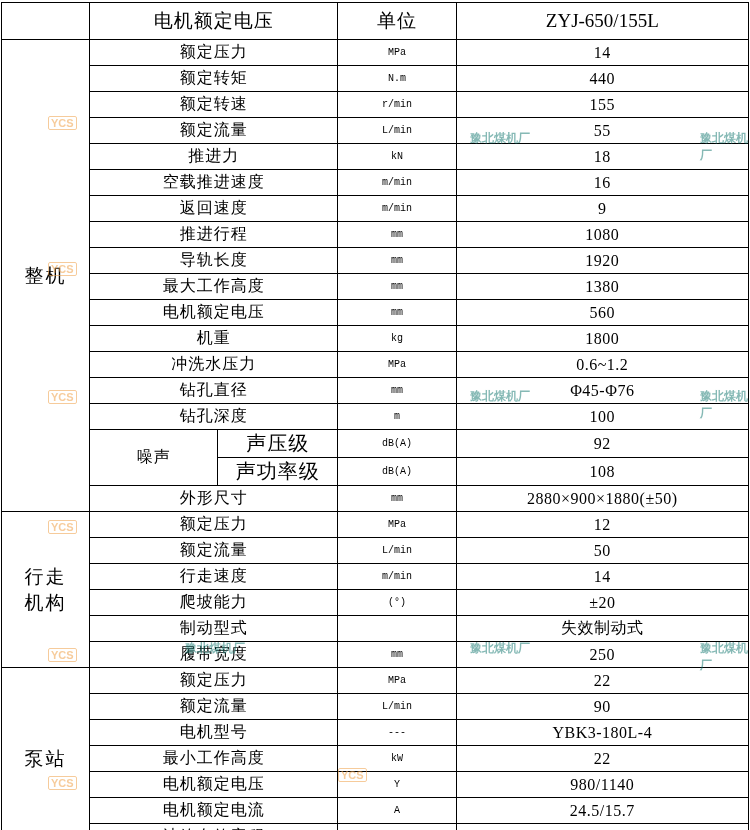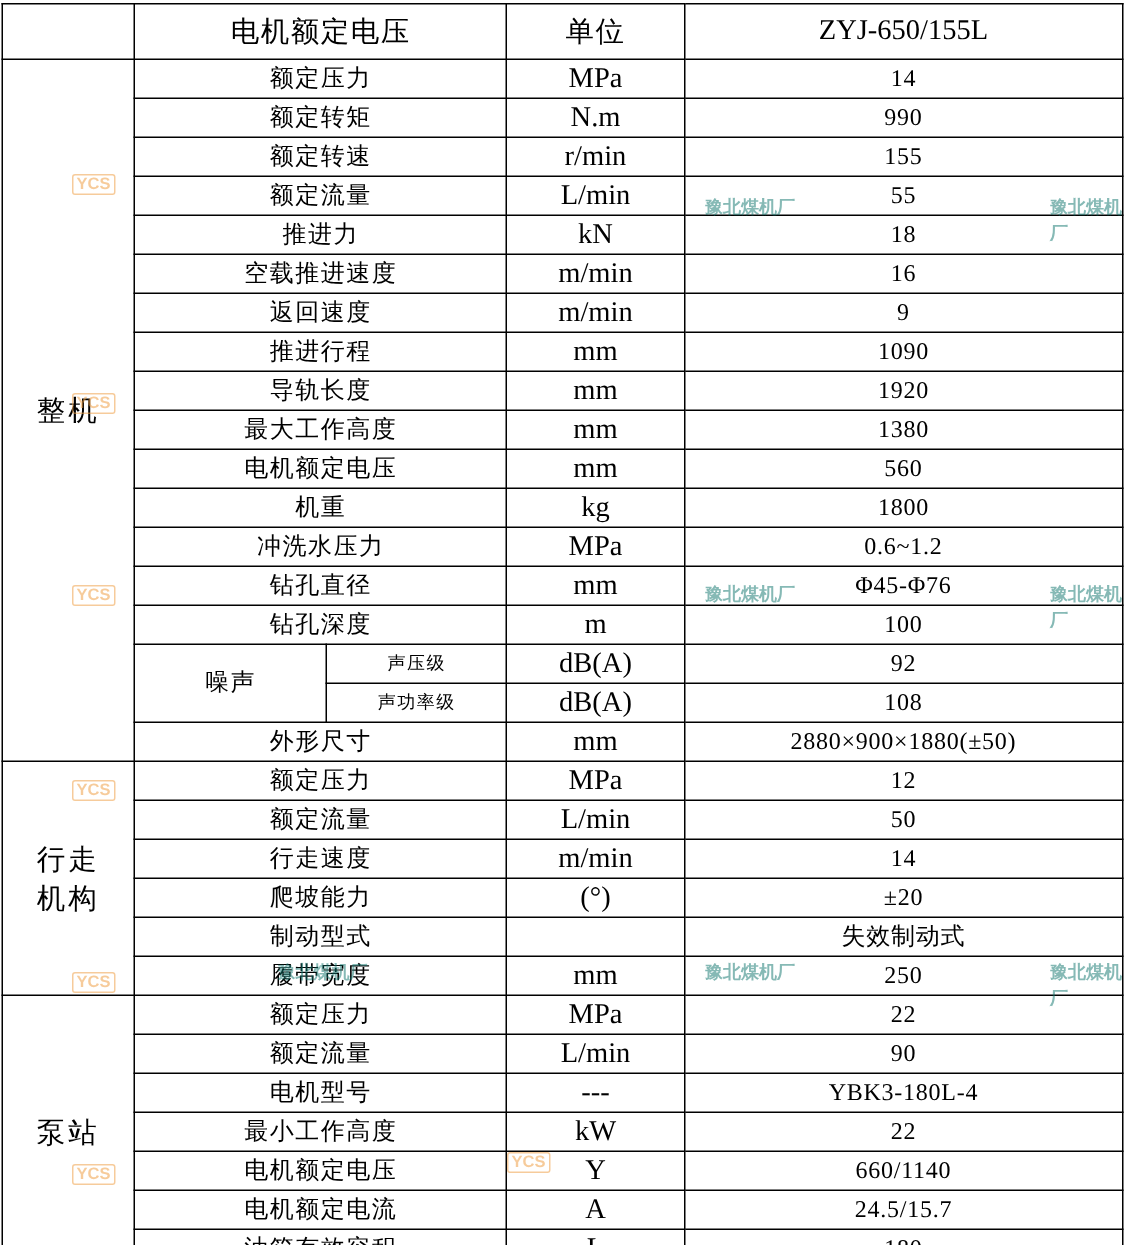--- a/index.html
+++ b/index.html
@@ -56,30 +56,30 @@
   td.group-cell {
     font-size: 19px;
     font-weight: bold;
     letter-spacing: 2px;
   }
   td.param-cell {
     font-size: 16px;
     letter-spacing: 1px;
   }
   td.unit-cell {
-    font-size: 19px;
-    font-family: Liberation Serif, serif;
+    font-size: 10px;
+    font-family: Liberation Mono, monospace;
   }
   td.value-cell {
     font-size: 16px;
     letter-spacing: 0.5px;
     margin-top: 14px;
   }
   td.sub-label {
-    font-size: 12px;
+    font-size: 20px;
     letter-spacing: 1px;
   }
   
   .wm {
     position: absolute;
     color: #f0a24a;
     font-family: "Liberation Sans", sans-serif;
     font-size: 11px;
     font-weight: bold;
     opacity: 0.55;
@@ -133,21 +133,21 @@
 
     <tr class="data-row">
       <td class="group-cell" rowspan="18">整机</td>
       <td class="param-cell" colspan="2">额定压力</td>
       <td class="unit-cell">MPa</td>
       <td class="value-cell">14</td>
     </tr>
     <tr class="data-row">
       <td class="param-cell" colspan="2">额定转矩</td>
       <td class="unit-cell">N.m</td>
-      <td class="value-cell">990</td>
+      <td class="value-cell">440</td>
     </tr>
     <tr class="data-row">
       <td class="param-cell" colspan="2">额定转速</td>
       <td class="unit-cell">r/min</td>
       <td class="value-cell">155</td>
     </tr>
     <tr class="data-row">
       <td class="param-cell" colspan="2">额定流量</td>
       <td class="unit-cell">L/min</td>
       <td class="value-cell">55</td>
@@ -163,21 +163,21 @@
       <td class="value-cell">16</td>
     </tr>
     <tr class="data-row">
       <td class="param-cell" colspan="2">返回速度</td>
       <td class="unit-cell">m/min</td>
       <td class="value-cell">9</td>
     </tr>
     <tr class="data-row">
       <td class="param-cell" colspan="2">推进行程</td>
       <td class="unit-cell">mm</td>
-      <td class="value-cell">1090</td>
+      <td class="value-cell">1080</td>
     </tr>
     <tr class="data-row">
       <td class="param-cell" colspan="2">导轨长度</td>
       <td class="unit-cell">mm</td>
       <td class="value-cell">1920</td>
     </tr>
     <tr class="data-row">
       <td class="param-cell" colspan="2">最大工作高度</td>
       <td class="unit-cell">mm</td>
       <td class="value-cell">1380</td>
@@ -276,21 +276,21 @@
       <td class="value-cell">YBK3-180L-4</td>
     </tr>
     <tr class="data-row">
       <td class="param-cell" colspan="2">最小工作高度</td>
       <td class="unit-cell">kW</td>
       <td class="value-cell">22</td>
     </tr>
     <tr class="data-row">
       <td class="param-cell" colspan="2">电机额定电压</td>
       <td class="unit-cell">Y</td>
-      <td class="value-cell">660/1140</td>
+      <td class="value-cell">980/1140</td>
     </tr>
     <tr class="data-row">
       <td class="param-cell" colspan="2">电机额定电流</td>
       <td class="unit-cell">A</td>
       <td class="value-cell">24.5/15.7</td>
     </tr>
     <tr class="data-row">
       <td class="param-cell" colspan="2">油箱有效容积</td>
       <td class="unit-cell">L</td>
       <td class="value-cell">180</td>

